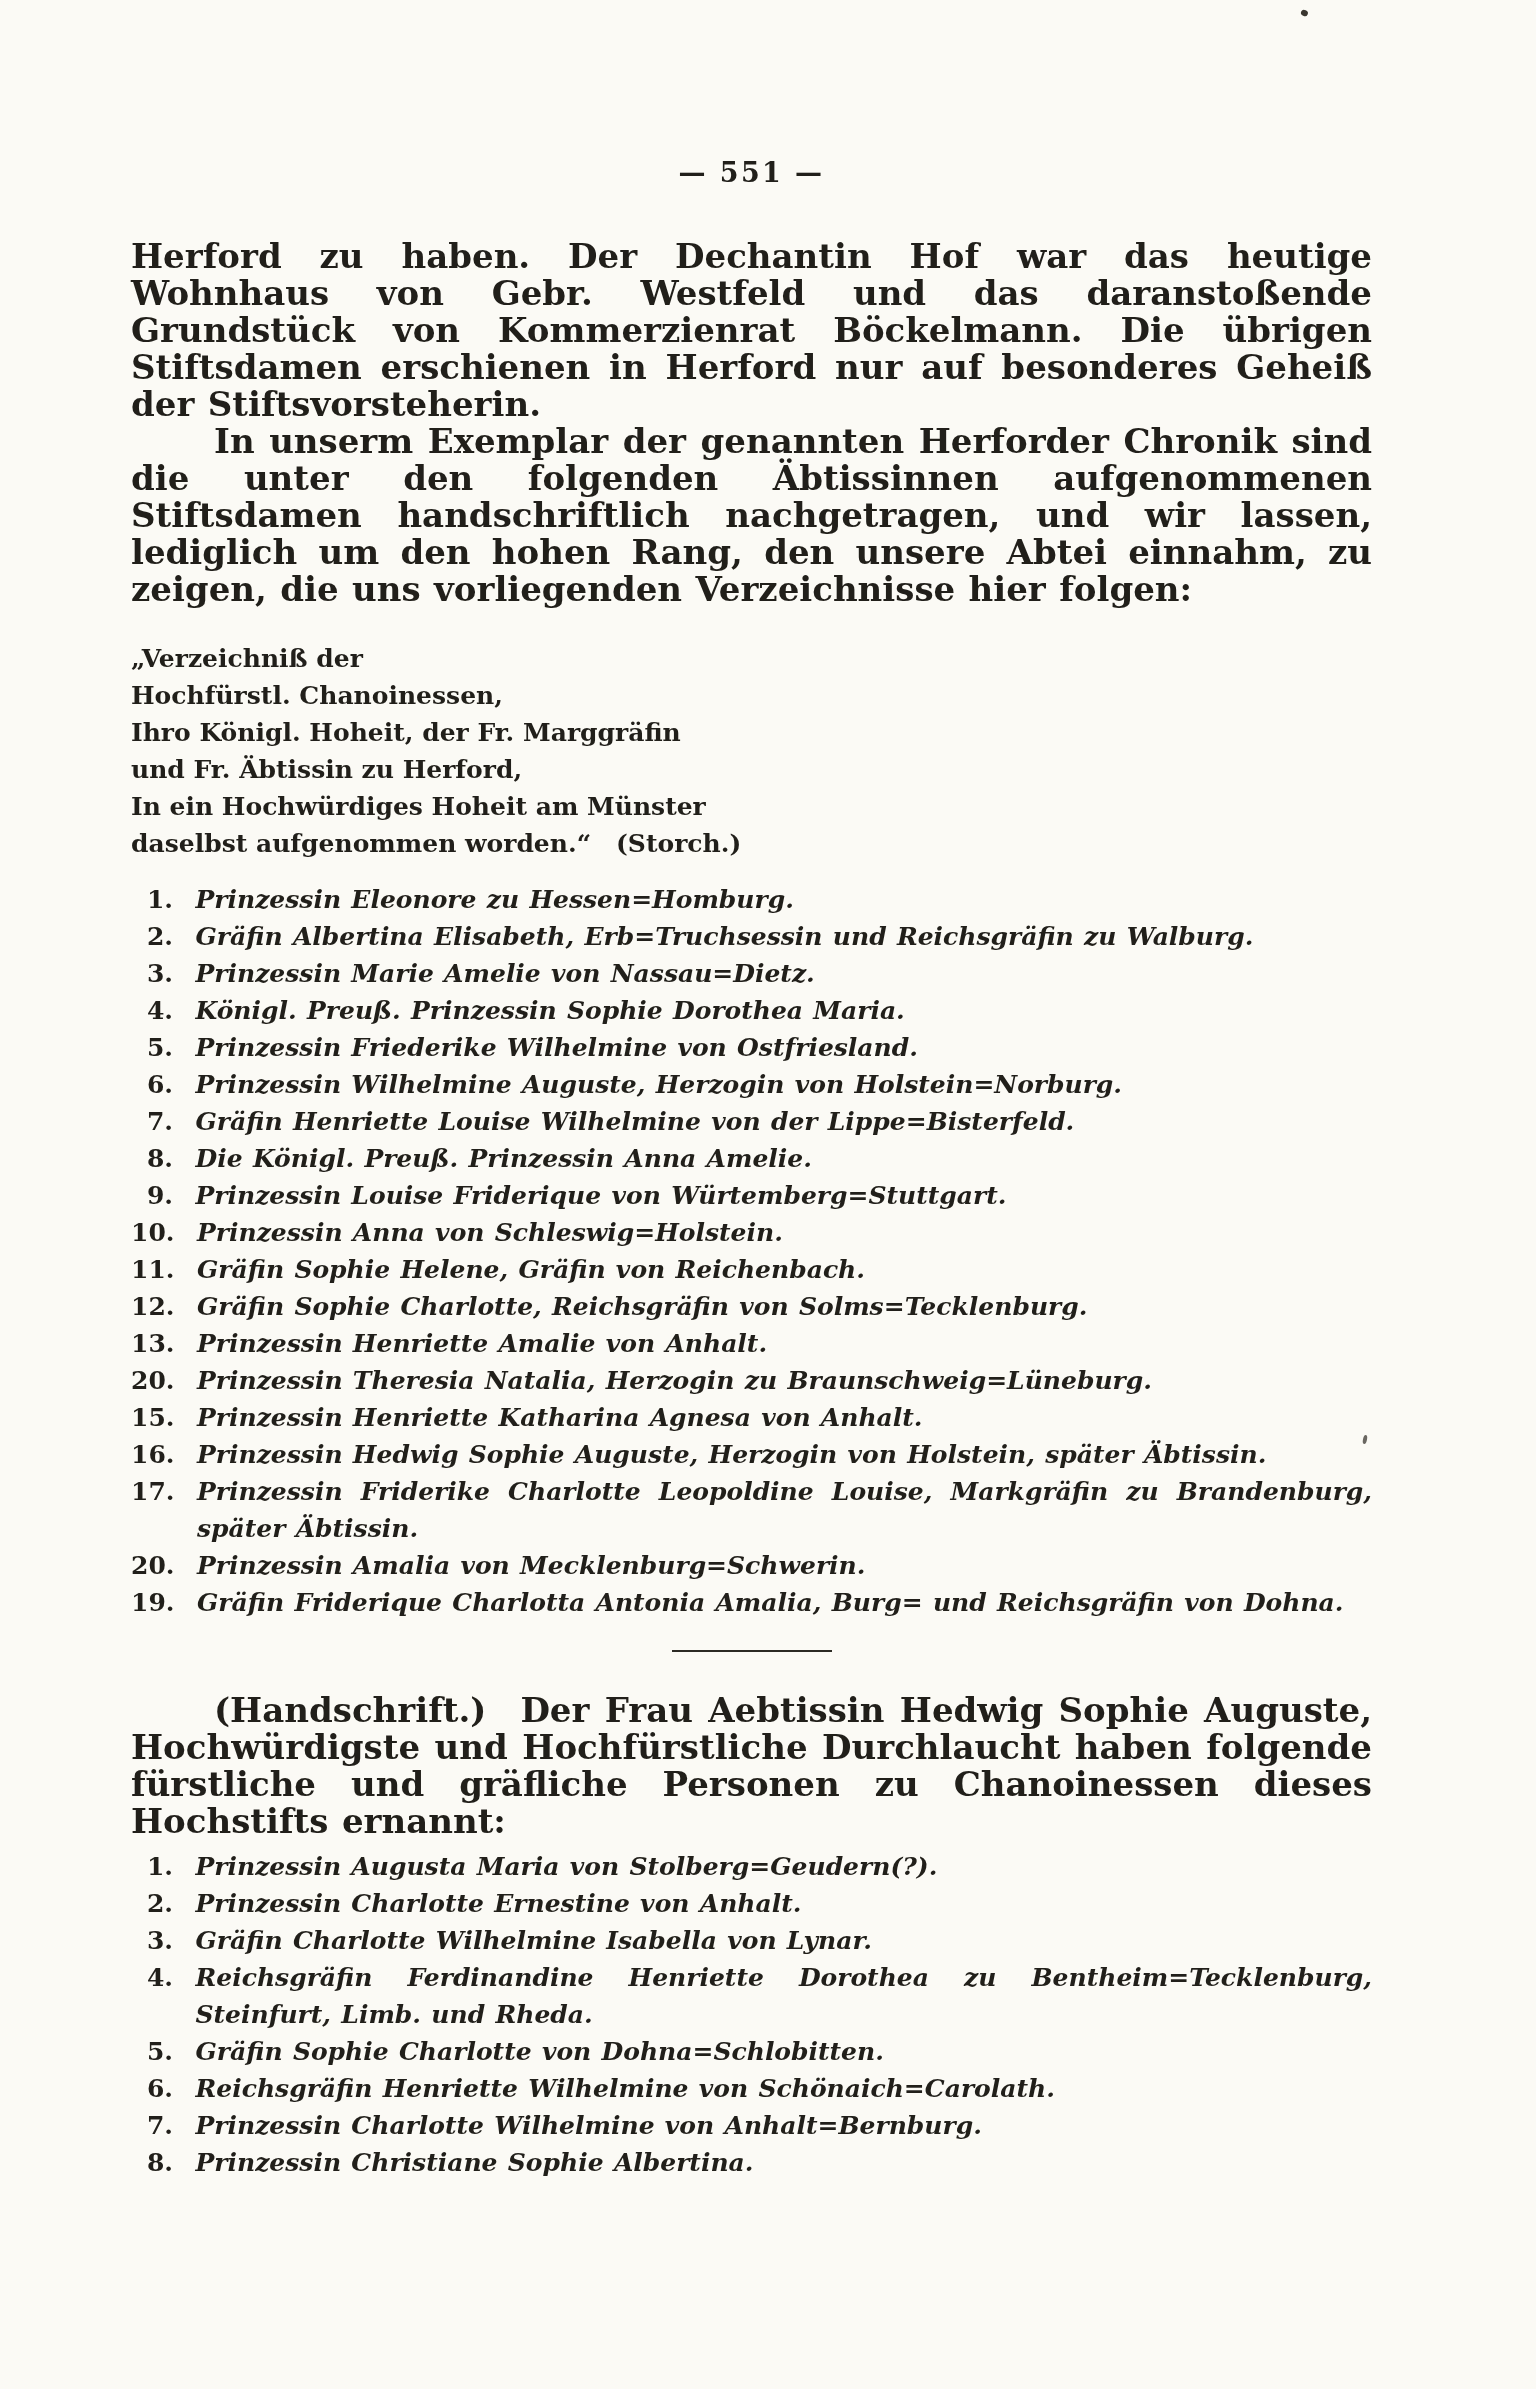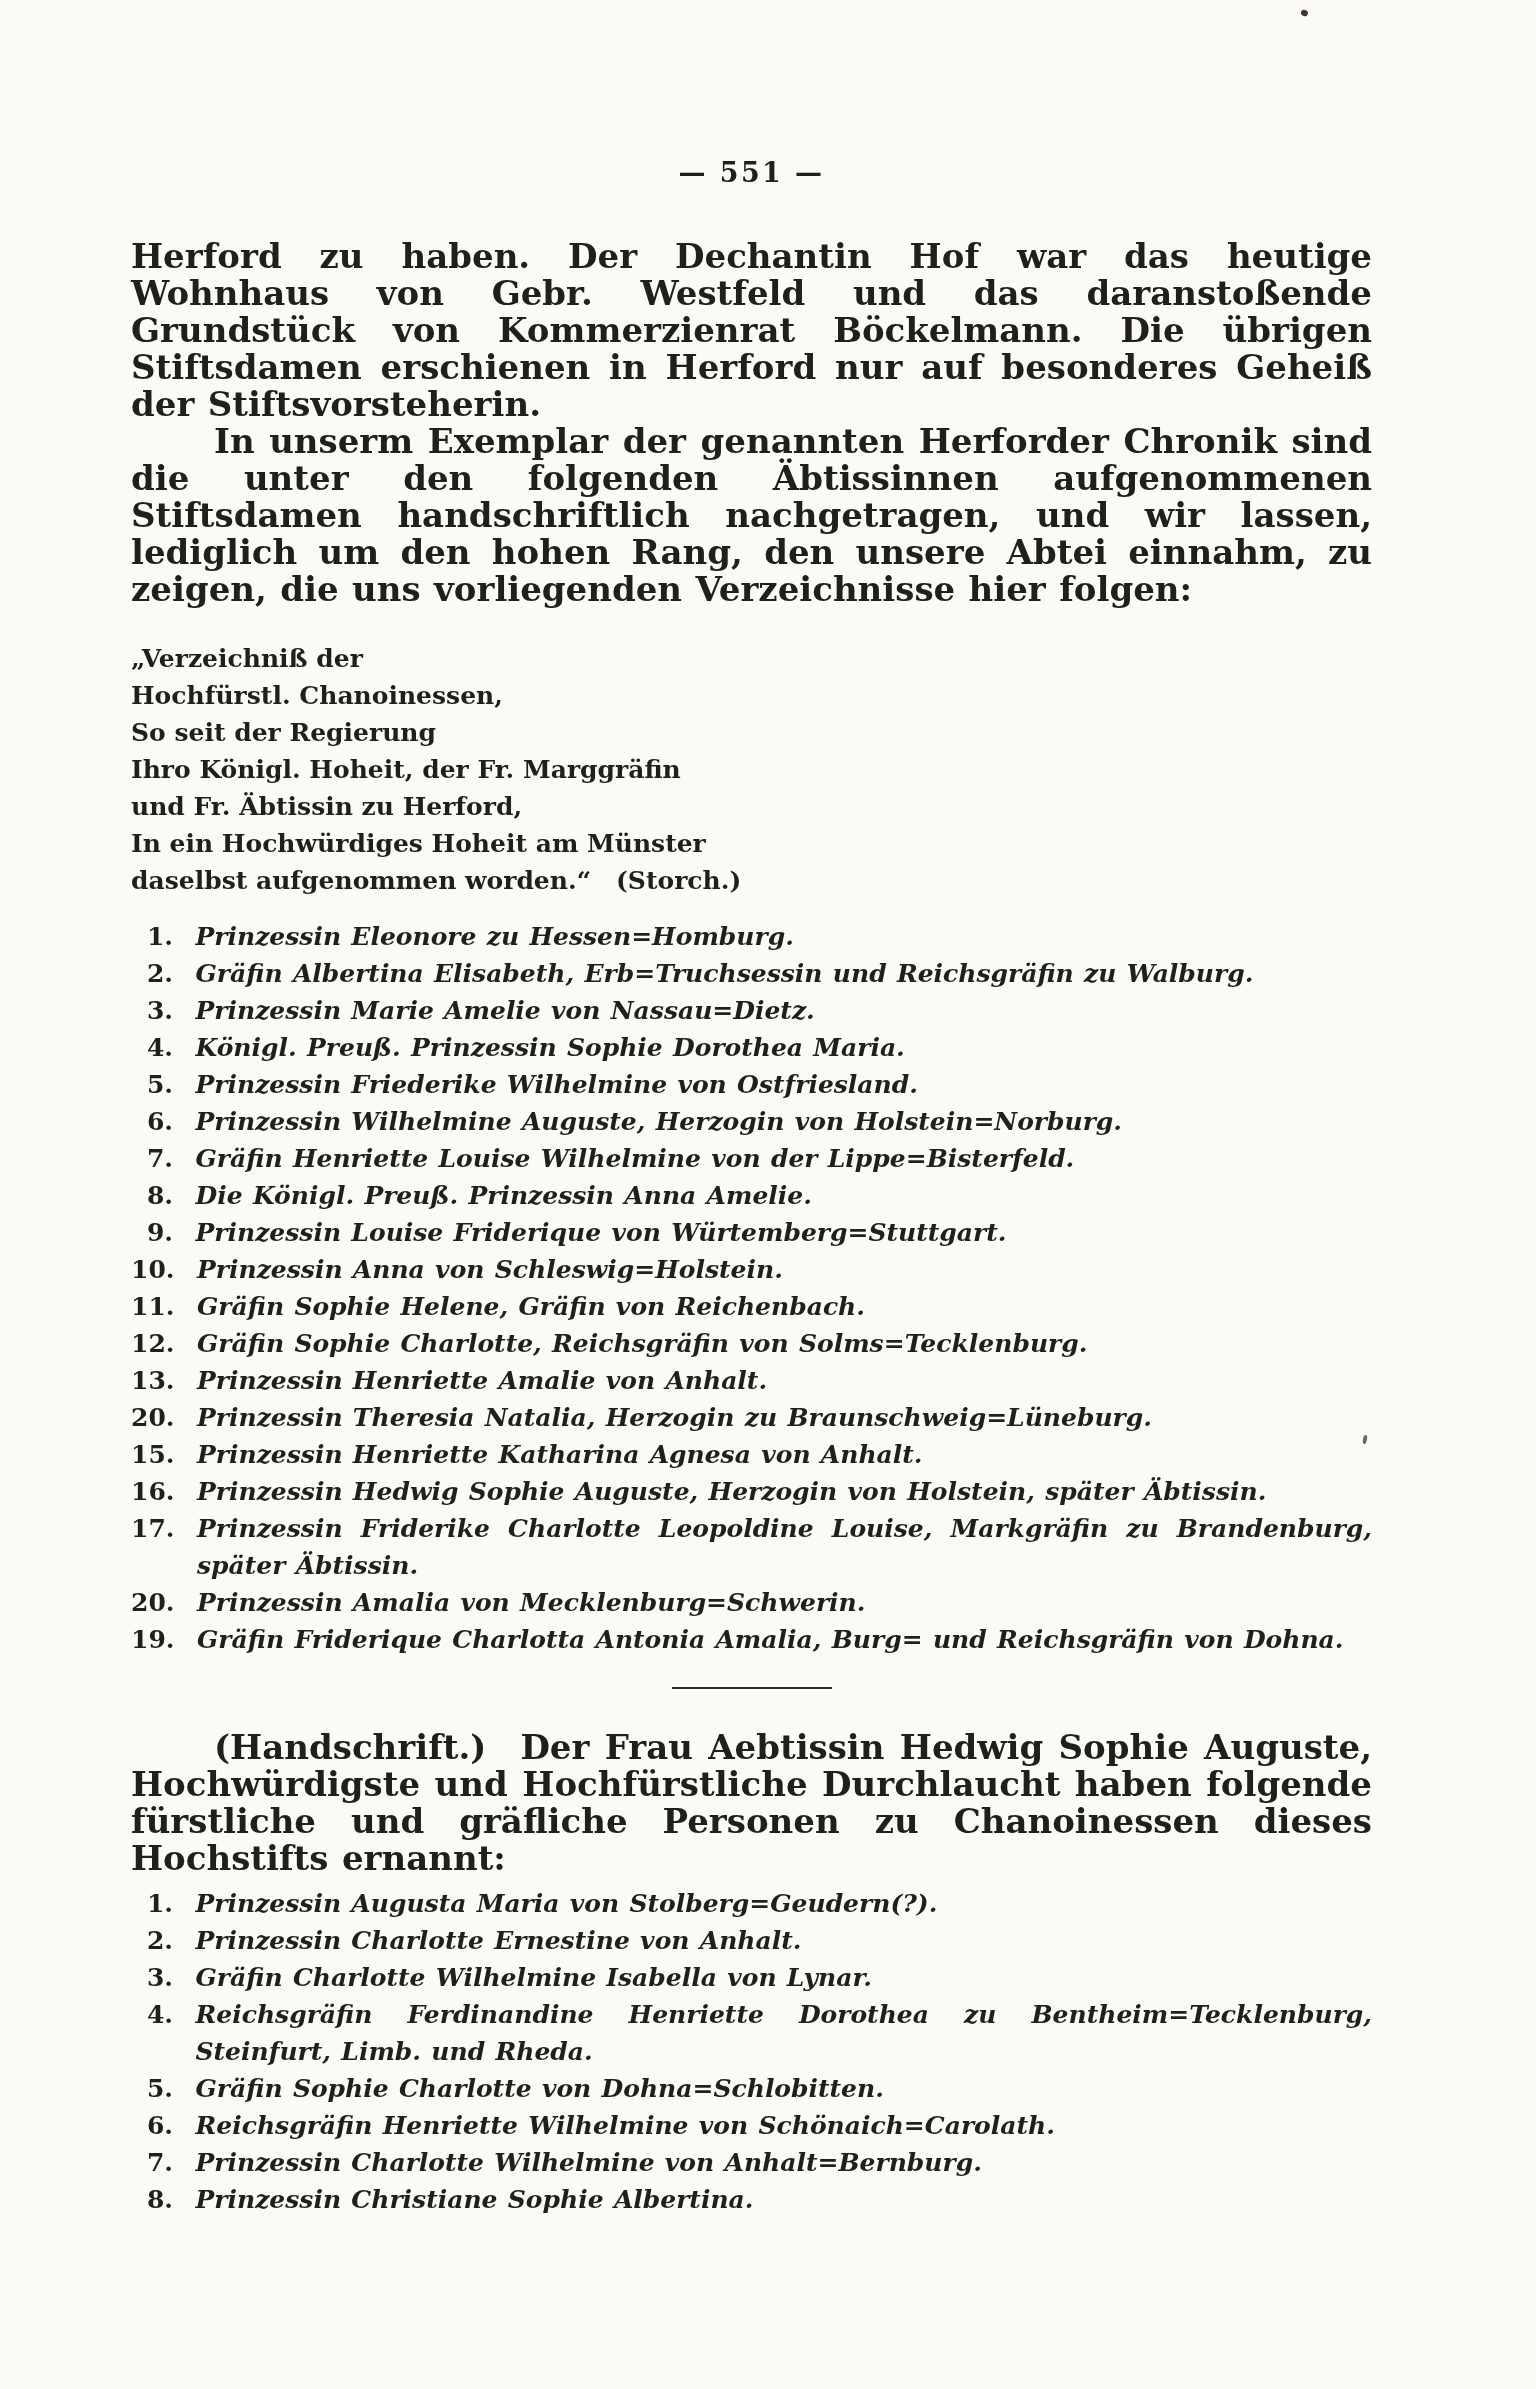--- a/index.html
+++ b/index.html
@@ -81,21 +81,20 @@
   <p class="para">Herford zu haben. Der Dechantin Hof war das heutige Wohnhaus von Gebr. Westfeld und das daranstoßende Grundstück von Kommerzienrat Böckelmann. Die übrigen Stiftsdamen erschienen in Herford nur auf besonderes Geheiß der Stiftsvorsteherin.</p>
 
   <p class="para indented">In unserm Exemplar der genannten Herforder Chronik sind die unter den folgenden Äbtissinnen aufgenommenen Stiftsdamen handschriftlich nachgetragen, und wir lassen, lediglich um den hohen Rang, den unsere Abtei einnahm, zu zeigen, die uns vorliegenden Verzeichnisse hier folgen:</p>
 
   <div class="verse">
 
       <div class="verse-line">„Verzeichniß der</div>
 
       <div class="verse-line">Hochfürstl. Chanoinessen,</div>
 
-      <div class="verse-line">So seit der Regierung</div>
 
       <div class="verse-line">Ihro Königl. Hoheit, der Fr. Marggräfin</div>
 
       <div class="verse-line">und Fr. Äbtissin zu Herford,</div>
 
       <div class="verse-line">In ein Hochwürdiges Hoheit am Münster</div>
 
       <div class="verse-line">daselbst aufgenommen worden.“ (Storch.)</div>
     </div>
 

